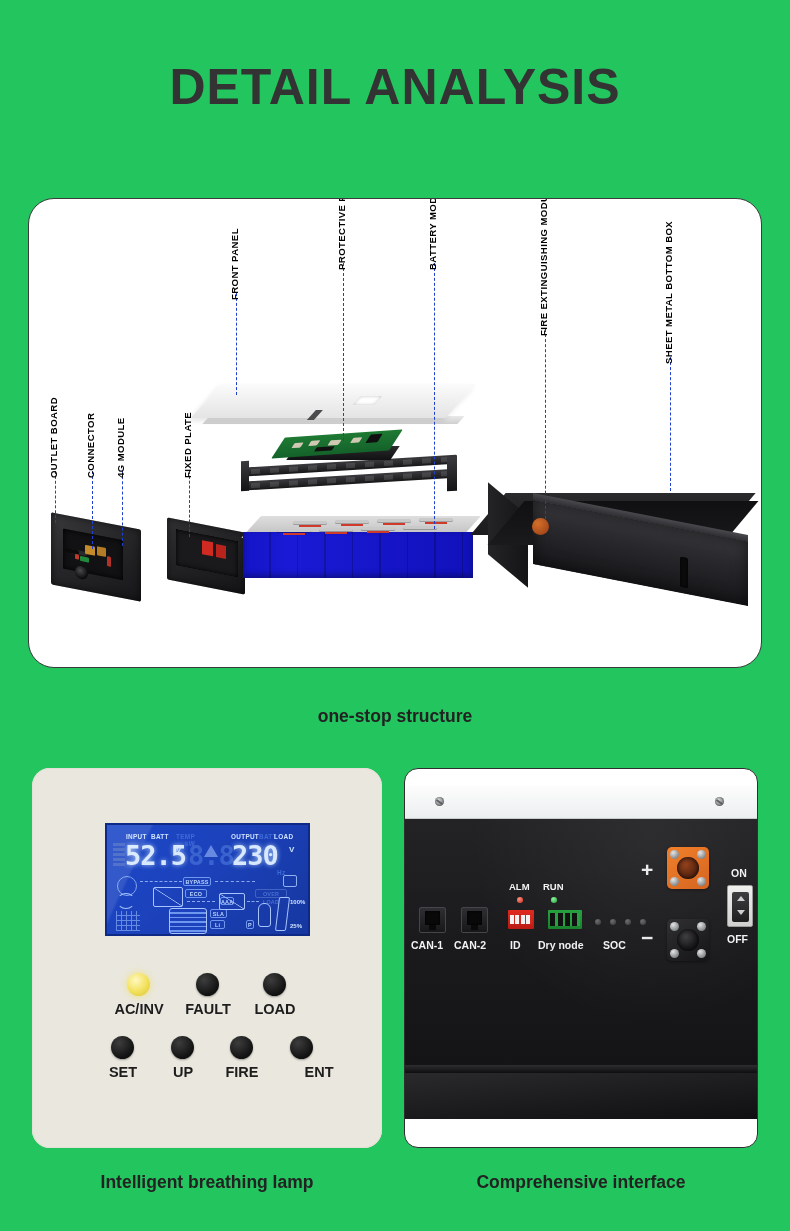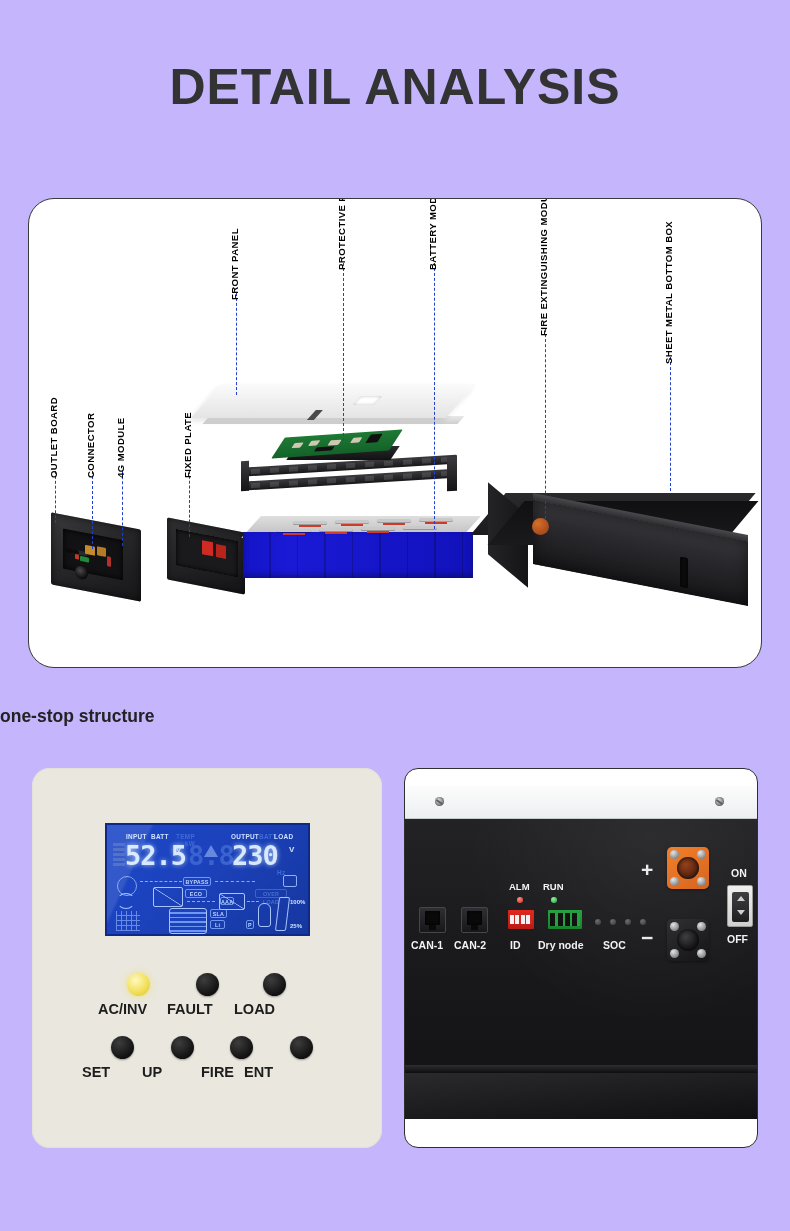--- a/index.html
+++ b/index.html
@@ -2,41 +2,41 @@
 <html><head>
 <meta charset="utf-8">
 <style>
   * { box-sizing: border-box; margin: 0; padding: 0; }
   html, body {
     width: 790px; height: 1231px;
     background: #ffffff;
     font-family: "Liberation Sans", sans-serif;
     overflow: hidden;
   }
-  .page { position: relative; width: 790px; height: 1231px; background: #c4b5fd; }
+  .page { position: relative; width: 790px; height: 1231px; background: #22c55e; }
 
   
   .page-title {
     position: absolute; left: 0; top: 58px; width: 790px;
     text-align: center;
     font-size: 50px; font-weight: 700; letter-spacing: 1px;
     color: #333333;
     font-family: "Liberation Sans", sans-serif;
   }
 
   
   .explode-card {
     position: absolute; left: 28px; top: 198px;
     width: 734px; height: 470px;
     border: 1.3px solid #3a3a3a; border-radius: 26px;
     background: #ffffff; overflow: hidden;
   }
   .caption {
     position: absolute; width: 790px; left: 0;
-    text-align: left; font-size: 17.5px; font-weight: 700; color: #222;
+    text-align: center; font-size: 17.5px; font-weight: 700; color: #222;
   }
   .caption-main { top: 706px; }
 
   
   .lbl {
     position: absolute;
     font-size: 9.6px; font-weight: 700; color: #000;
     letter-spacing: 0.4px;
     white-space: nowrap;
     transform-origin: left bottom;
@@ -285,21 +285,21 @@
     position:absolute; width: 23px; height: 23px; border-radius:50%;
     background: radial-gradient(circle at 35% 30%, #3d3d3d, #111 70%);
     box-shadow: 0 1px 2px rgba(0,0,0,.35);
   }
   .lamp-btn.on {
     background: radial-gradient(circle at 38% 32%, #fff8c0, #f2e05a 55%, #d9c23c 100%);
     box-shadow: 0 0 7px rgba(240,225,90,.75);
   }
   .btn-label {
     position:absolute; font-size: 14.5px; font-weight: 600; color:#1d1d1d;
-    white-space: nowrap; 
+    white-space: nowrap; text-align:center;
   }
 
   .iface-card {
     position: absolute; left: 404px; top: 768px;
     width: 354px; height: 380px;
     background: #ffffff; border: 1.2px solid #2f2f2f; border-radius: 14px;
     overflow: hidden;
   }
   .iface-top {
     position:absolute; left:0; top: 16px; width: 100%; height: 34px;
@@ -591,23 +591,24 @@
     <div class="btn-label" style="left:135px; top:233px; width:82px;">FAULT</div>
     <div class="btn-label" style="left:202px; top:233px; width:82px;">LOAD</div>
 
     <div class="lamp-btn" style="left:79px;  top:268px;"></div>
     <div class="lamp-btn" style="left:139px; top:268px;"></div>
     <div class="lamp-btn" style="left:198px; top:268px;"></div>
     <div class="lamp-btn" style="left:258px; top:268px;"></div>
     <div class="btn-label" style="left:50px;  top:296px; width:82px;">SET</div>
     <div class="btn-label" style="left:110px; top:296px; width:82px;">UP</div>
     <div class="btn-label" style="left:169px; top:296px; width:82px;">FIRE</div>
-    <div class="btn-label" style="left:212px; top:296px; width:82px;">ENT</div>
+    <div class="btn-label" style="left:246px; top:296px; width:82px;">ENT</div>
   </div>
 
+  <div class="caption-lamp">Intelligent breathing lamp</div>
 
   <div class="iface-card">
     <div class="iface-top">
       <div class="screw" style="left:30px;  top:12px;"></div>
       <div class="screw" style="left:310px; top:12px;"></div>
     </div>
 
     <div class="iface-body">
 
       <div class="rj45" style="left:14px; top:88px;"></div>
@@ -653,14 +654,15 @@
         <div class="rocker-mark" style="top:10px; border-bottom:5px solid #cfcfcf;"></div>
         <div class="rocker-mark" style="top:24px; border-top:5px solid #cfcfcf;"></div>
       </div>
       <div class="if-lbl" style="left:322px; top:114px;">OFF</div>
     </div>
 
     <div class="iface-bevel"></div>
     <div class="iface-lower"></div>
   </div>
 
+  <div class="caption-iface">Comprehensive interface</div>
 
 </div>
 
 </body></html>

